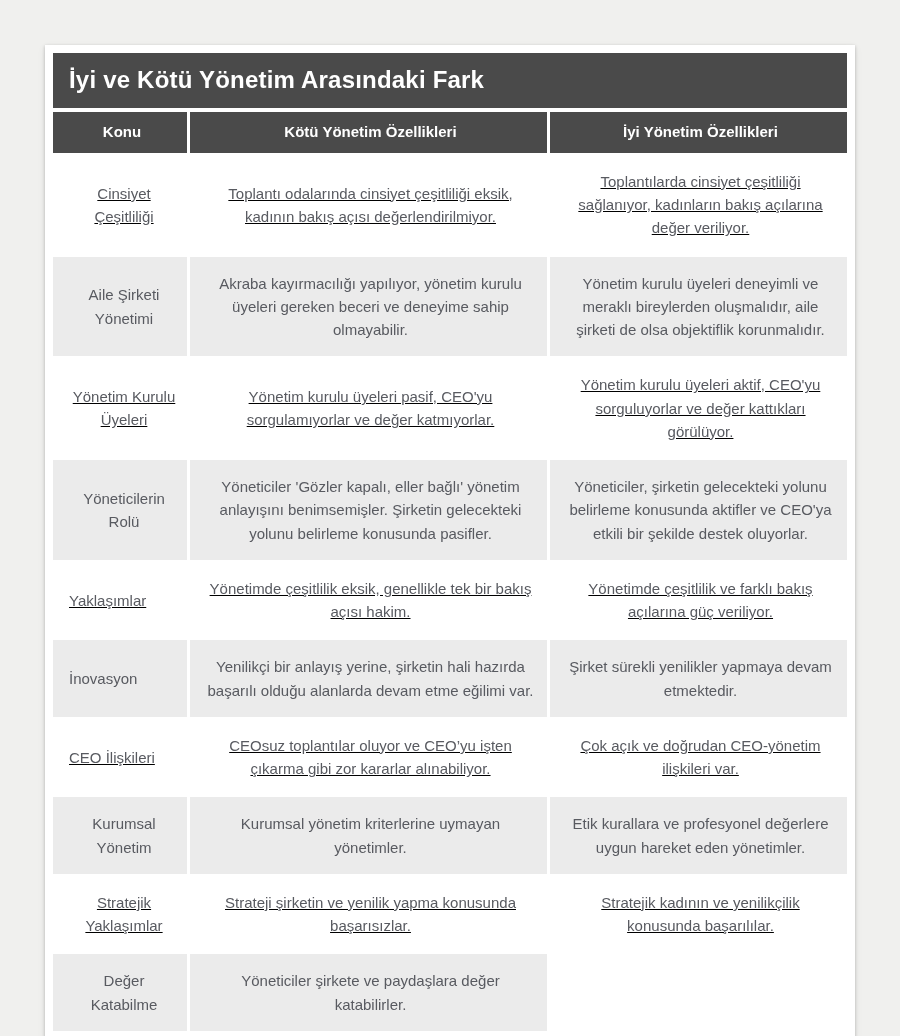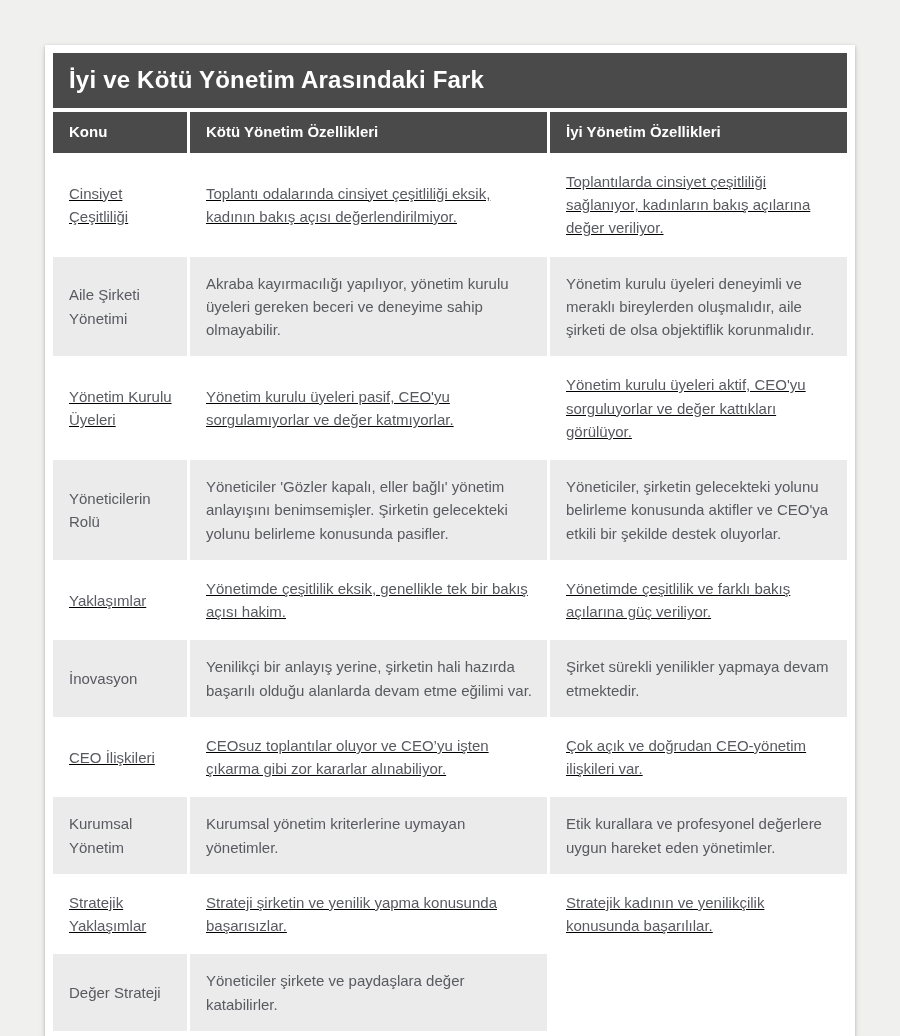--- a/index.html
+++ b/index.html
@@ -27,20 +27,21 @@
     font-size: 24px;
     font-weight: 700;
     letter-spacing: 0.2px;
     line-height: 1.1;
   }
 
   .grid-row {
     display: grid;
     grid-template-columns: 134px 357px 1fr;
     column-gap: 3px;
+    text-align: center;
   }
 
   .header-row {
     margin-top: 4px;
     background: #ffffff;
   }
   .header-row .hcell {
     background: #4a4a4a;
     color: #ffffff;
     font-size: 15px;
@@ -137,18 +138,18 @@
       <div class="cell">Etik kurallara ve profesyonel değerlere uygun hareket eden yönetimler.</div>
     </div>
 
     <div class="grid-row row-white">
       <div class="cell cell-topic">Stratejik Yaklaşımlar</div>
       <div class="cell">Strateji şirketin ve yenilik yapma konusunda başarısızlar.</div>
       <div class="cell">Stratejik kadının ve yenilikçilik konusunda başarılılar.</div>
     </div>
 
     <div class="grid-row row-gray">
-      <div class="cell cell-topic">Değer Strateji</div>
+      <div class="cell cell-topic">Değer Katabilme</div>
       <div class="cell">Yöneticiler şirkete ve paydaşlara değer katabilirler.</div>
     </div>
 
   </div>
 </div>
 
 </body></html>

